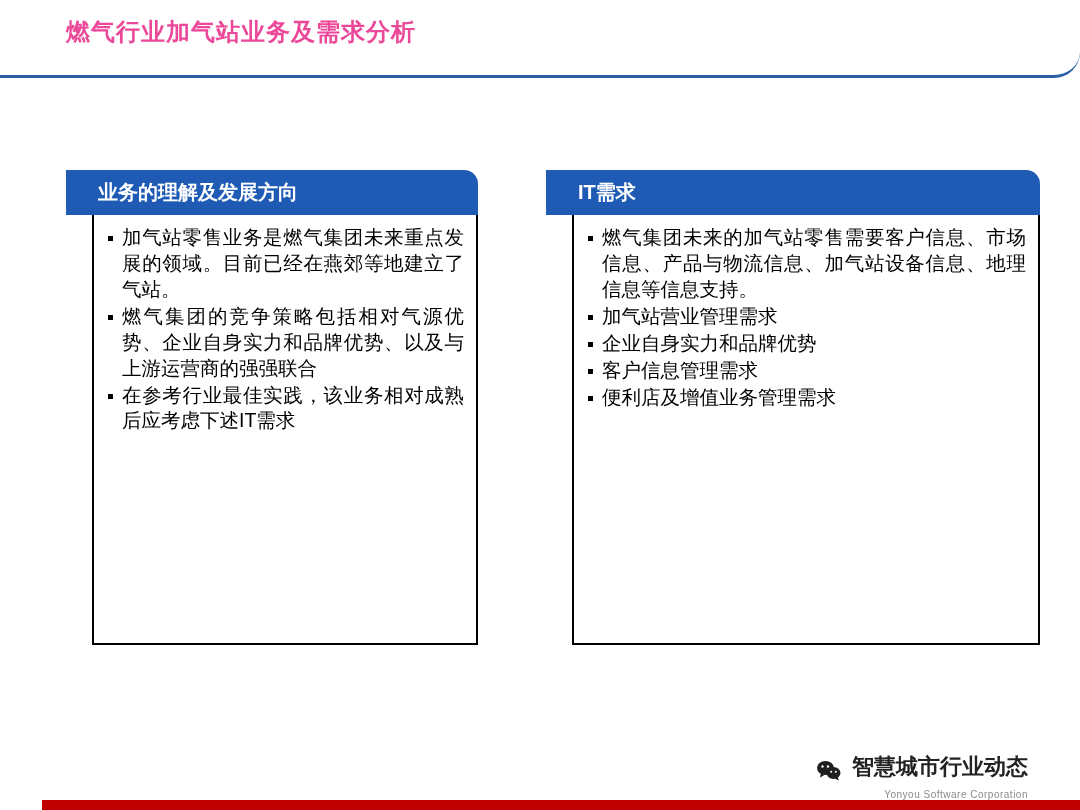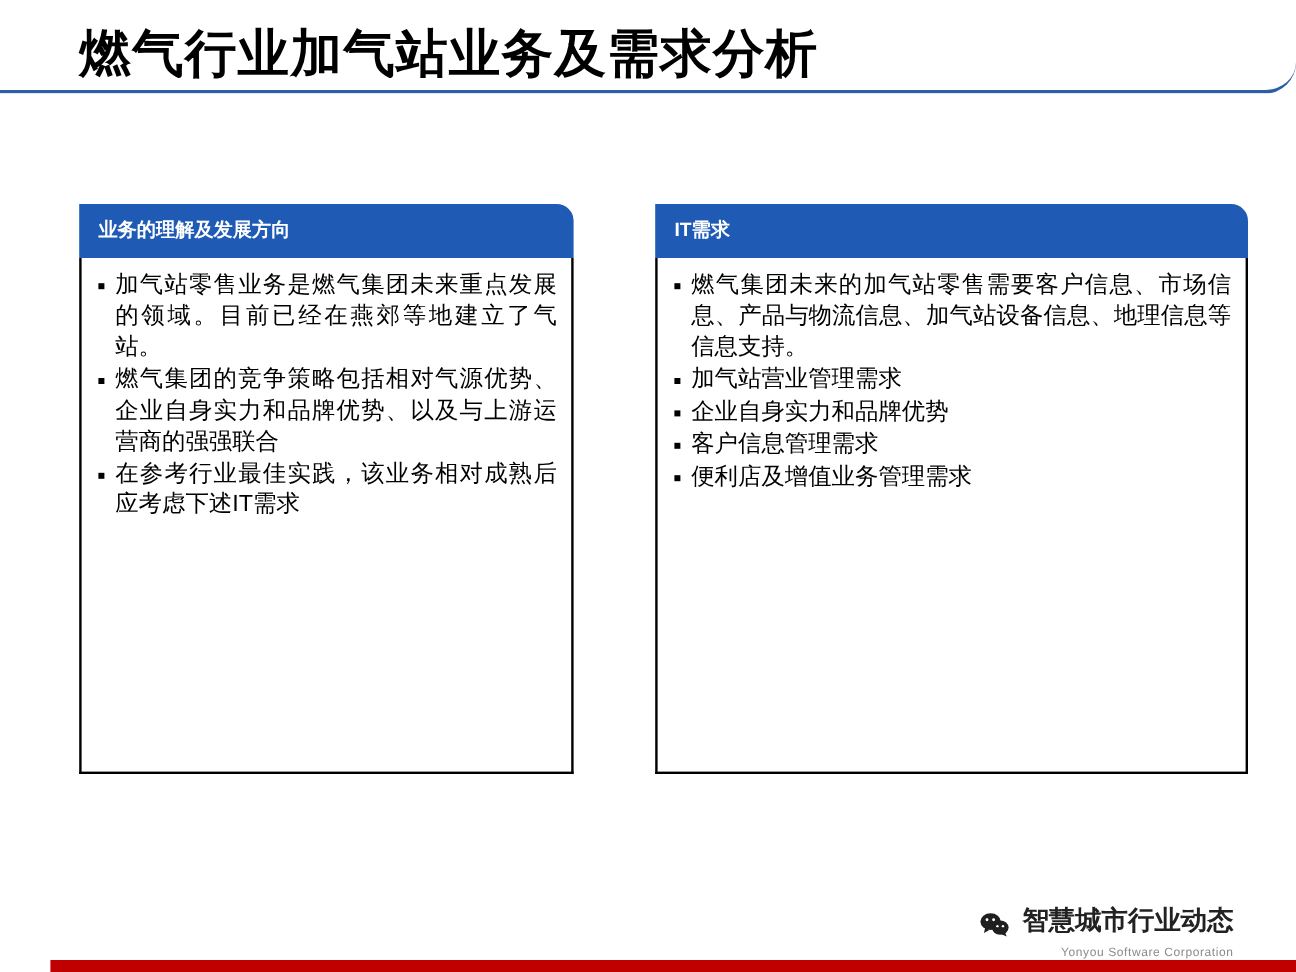--- a/index.html
+++ b/index.html
@@ -29,54 +29,55 @@
     height: 78px;
     background: #ffffff;
     border-bottom: 3px solid #2b5fa8;
     border-bottom-right-radius: 26px;
     box-sizing: border-box;
   }
   .header-title {
     position: absolute;
     left: 66px;
     top: 16px;
-    font-size: 43px;
+    font-size: 24px;
     font-weight: bold;
-    color: #000000;
+    color: #ec4899;
     letter-spacing: 1px;
     white-space: nowrap;
   }
   
   .panel {
     position: absolute;
   }
   .panel-head {
     position: relative;
     height: 45px;
     background: #1f5bb5;
     border-top-right-radius: 14px;
     box-shadow: 0 0 0 0 transparent;
   }
   .panel-head-inner {
     position: absolute;
-    left: 16px;
+    left: 32px;
     top: 0;
     height: 45px;
     line-height: 45px;
     color: #ffffff;
-    font-size: 16px;
+    font-size: 20px;
     font-weight: bold;
     white-space: nowrap;
   }
   .panel-body {
     border: 2px solid #000000;
     border-top: none;
     background: #ffffff;
     box-sizing: border-box;
     padding: 10px 12px 10px 12px;
+    margin-left: 26px;
   }
   .bullet-list {
     list-style: none;
     margin: 0;
     padding: 0;
   }
   .bullet-item {
     position: relative;
     padding-left: 16px;
     margin-bottom: 1px;

